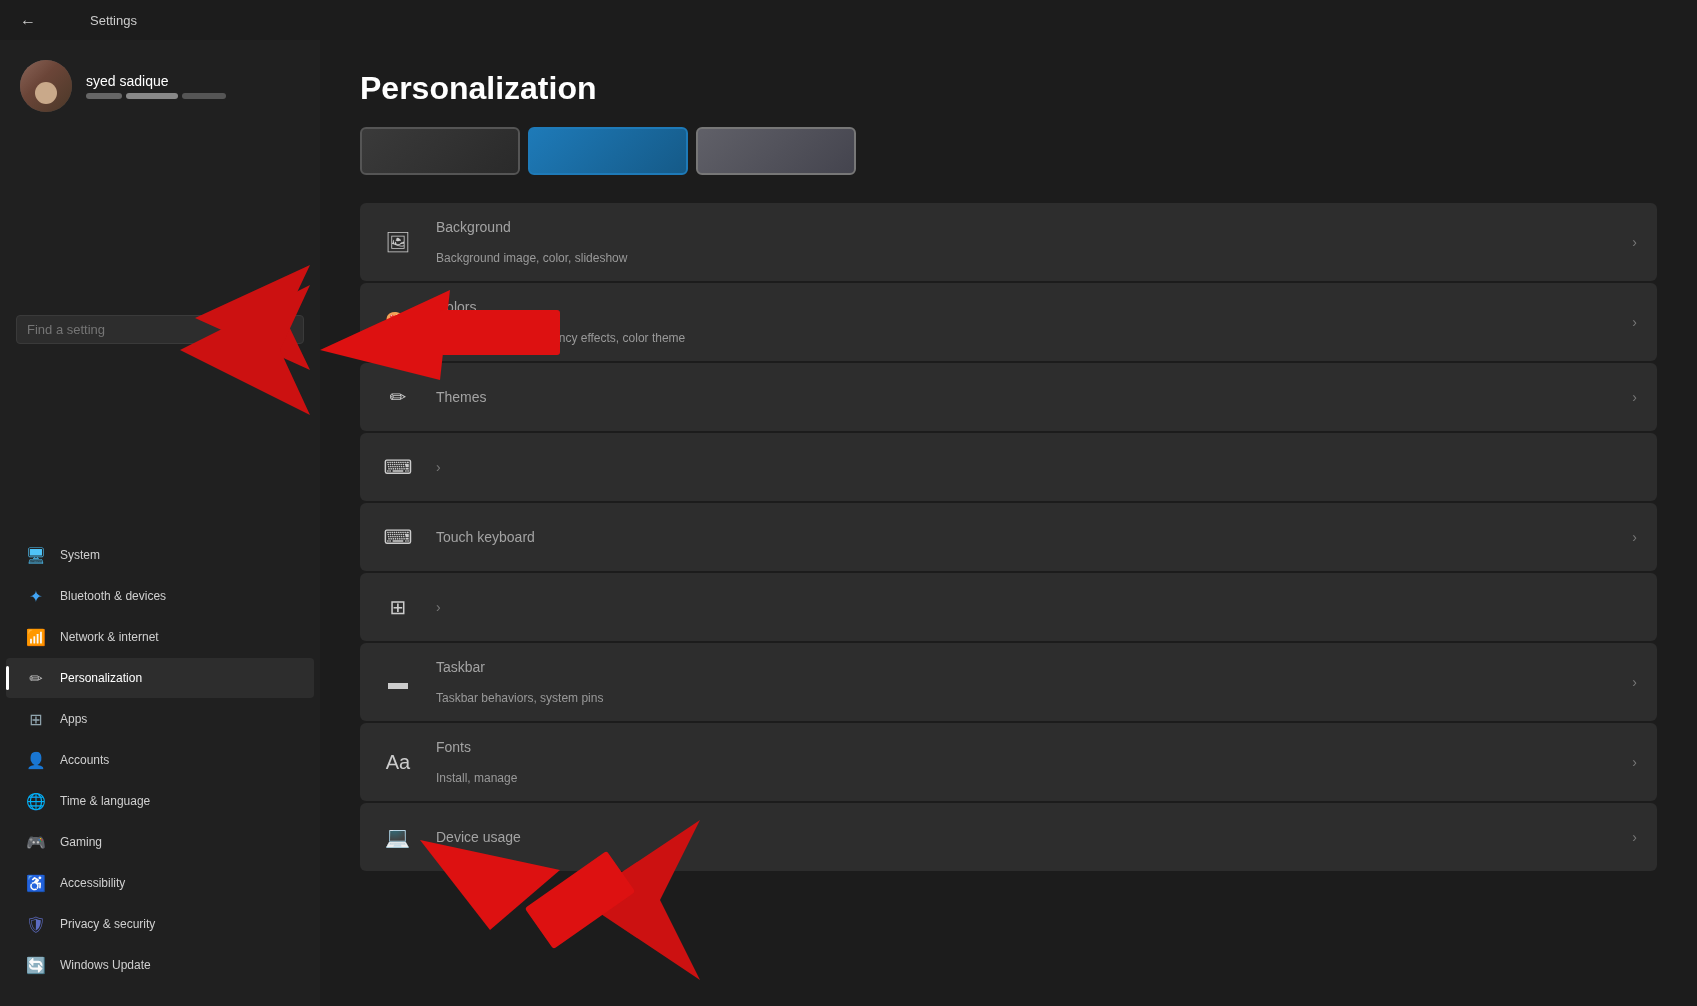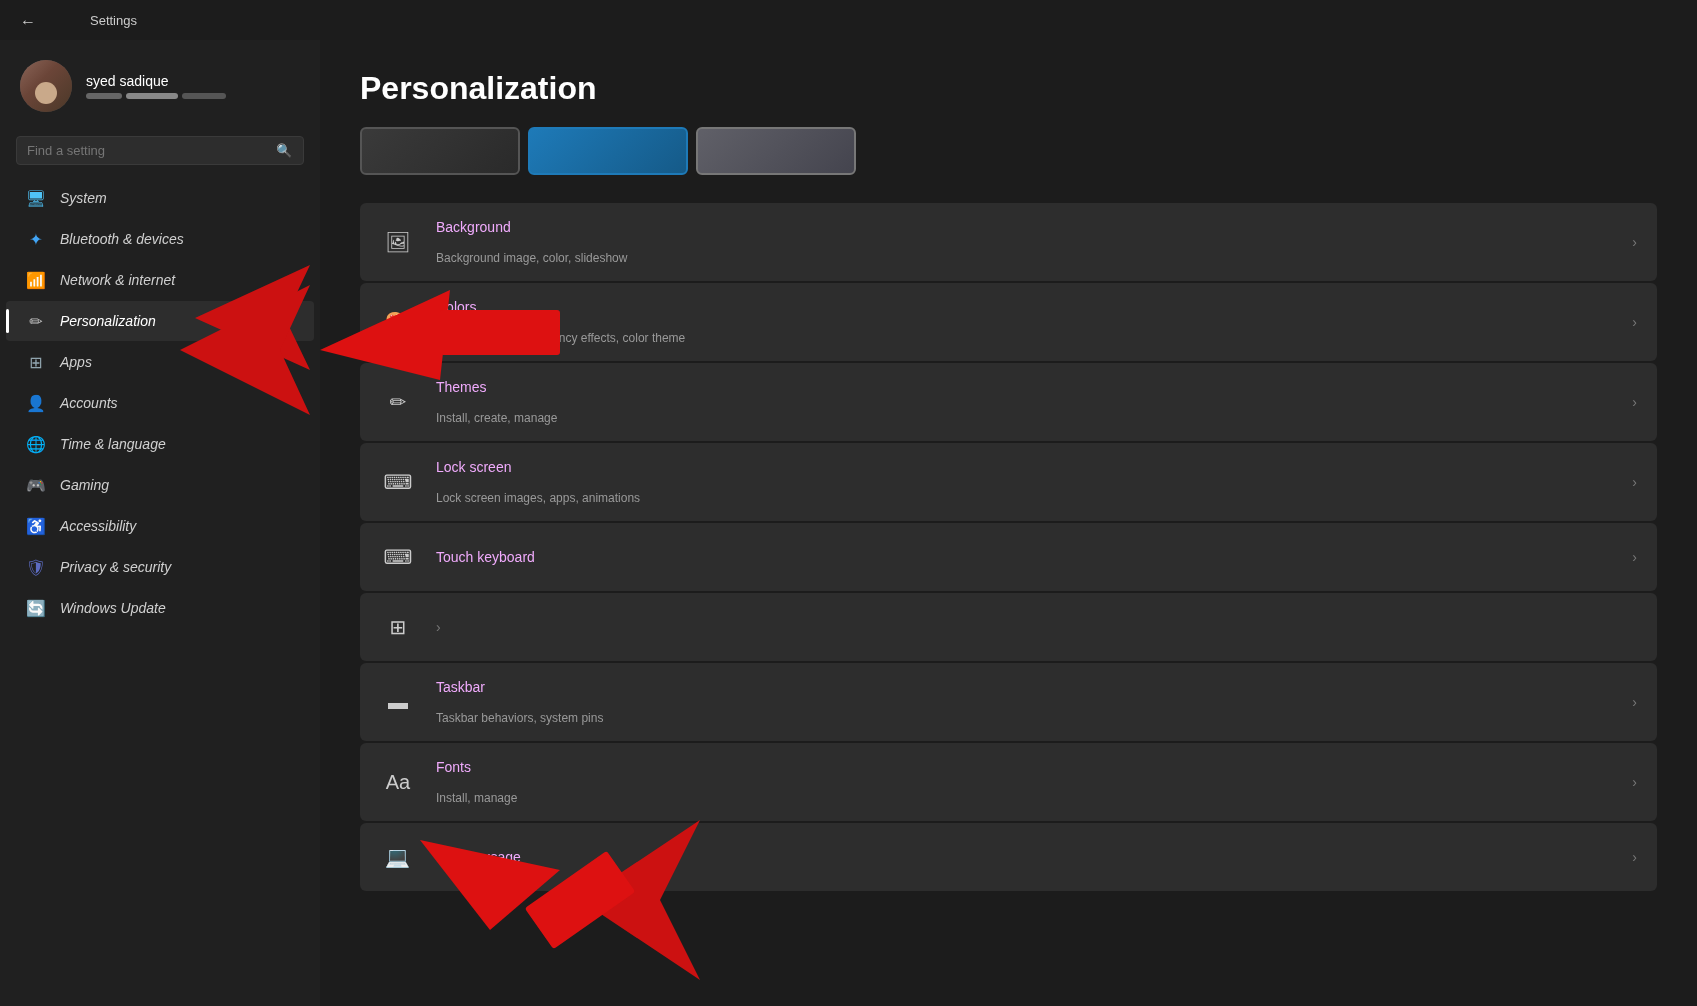--- a/index.html
+++ b/index.html
@@ -47,20 +47,21 @@
 
     
     .sidebar {
       width: 320px;
       background: #202020;
       display: flex;
       flex-direction: column;
       overflow-y: auto;
       flex-shrink: 0;
       padding-bottom: 20px;
+      justify-content: space-between;
     }
 
     .user-section {
       display: flex;
       align-items: center;
       padding: 20px 16px 16px 20px;
       gap: 14px;
     }
     .avatar {
       width: 52px; height: 52px;
@@ -159,22 +160,21 @@
       background: #ffffff;
       border-radius: 2px;
     }
     .nav-icon {
       width: 20px; height: 20px;
       display: flex; align-items: center; justify-content: center;
       font-size: 16px;
       flex-shrink: 0;
     }
     .nav-label {
-      font-size: 14px;
-      font-style: italic;
+      font-size: 12px;
     }
 
     
     .content {
       flex: 1;
       background: #1c1c1c;
       overflow-y: auto;
       padding: 30px 40px;
     }
 
@@ -223,21 +223,21 @@
     }
     .settings-item-text {
       flex: 1;
       display: flex;
       flex-direction: column;
       gap: 3px;
     }
     .settings-item-title {
       font-size: 14px;
       font-weight: 500;
-      color: #f0abfc;
+      color: #a3a3a3;
     }
     .settings-item-subtitle {
       font-size: 12px;
       color: #999;
       margin-top: 13px;
     }
     .settings-item-chevron {
       color: #777;
       font-size: 14px;
     }
@@ -363,30 +363,25 @@
           <div class="settings-item-text">
             <span class="settings-item-title">Colors</span>
             <span class="settings-item-subtitle">Accent color, transparency effects, color theme</span>
           </div>
           <span class="settings-item-chevron">›</span>
         </div>
         <div class="settings-item">
           <div class="settings-item-icon">✏</div>
           <div class="settings-item-text">
             <span class="settings-item-title">Themes</span>
-            <span class="settings-item-subtitle">Install, create, manage</span>
           </div>
           <span class="settings-item-chevron">›</span>
         </div>
         <div class="settings-item">
           <div class="settings-item-icon">⌨</div>
-          <div class="settings-item-text">
-            <span class="settings-item-title">Lock screen</span>
-            <span class="settings-item-subtitle">Lock screen images, apps, animations</span>
-          </div>
           <span class="settings-item-chevron">›</span>
         </div>
         <div class="settings-item">
           <div class="settings-item-icon">⌨</div>
           <div class="settings-item-text">
             <span class="settings-item-title">Touch keyboard</span>
           </div>
           <span class="settings-item-chevron">›</span>
         </div>
         <div class="settings-item">

